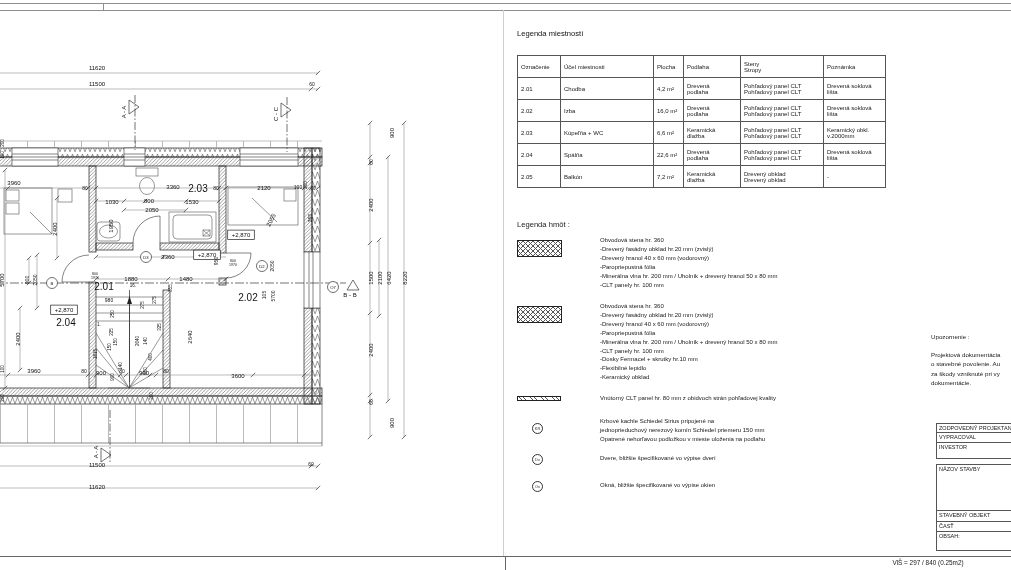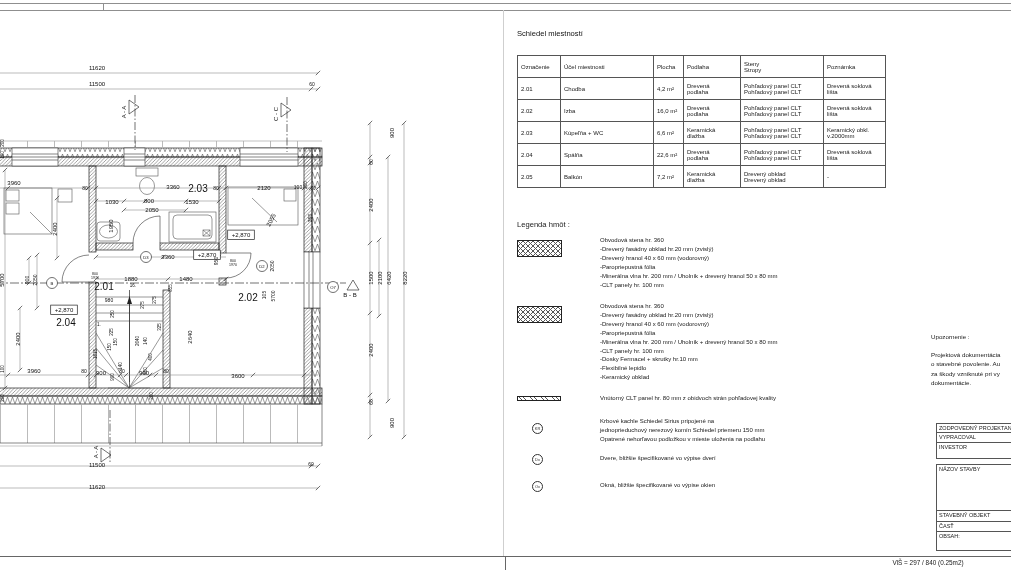--- a/index.html
+++ b/index.html
@@ -376,21 +376,21 @@
         <circle cx="146" cy="257" r="5.5" fill="#fff" stroke="#333" stroke-width="0.7"></circle>
         <text x="146" y="258.6" font-size="4.2" text-anchor="middle">D3</text>
         <circle cx="262" cy="266" r="5.5" fill="#fff" stroke="#333" stroke-width="0.7"></circle>
         <text x="262" y="267.6" font-size="4.2" text-anchor="middle">D2</text>
         <circle cx="333" cy="287" r="5.5" fill="#fff" stroke="#333" stroke-width="0.7"></circle>
         <text x="333" y="288.6" font-size="4.2" text-anchor="middle">O7</text>
       </g>
   </svg>
 
   <div class="room-legend">
-    <div class="legend-title">Schiedel miestností</div>
+    <div class="legend-title">Legenda miestností</div>
     <table class="rooms">
       <colgroup>
           <col style="width:43px">
           <col style="width:93px">
           <col style="width:30px">
           <col style="width:57px">
           <col style="width:83px">
           <col style="width:62px">
         </colgroup>
       <thead>

